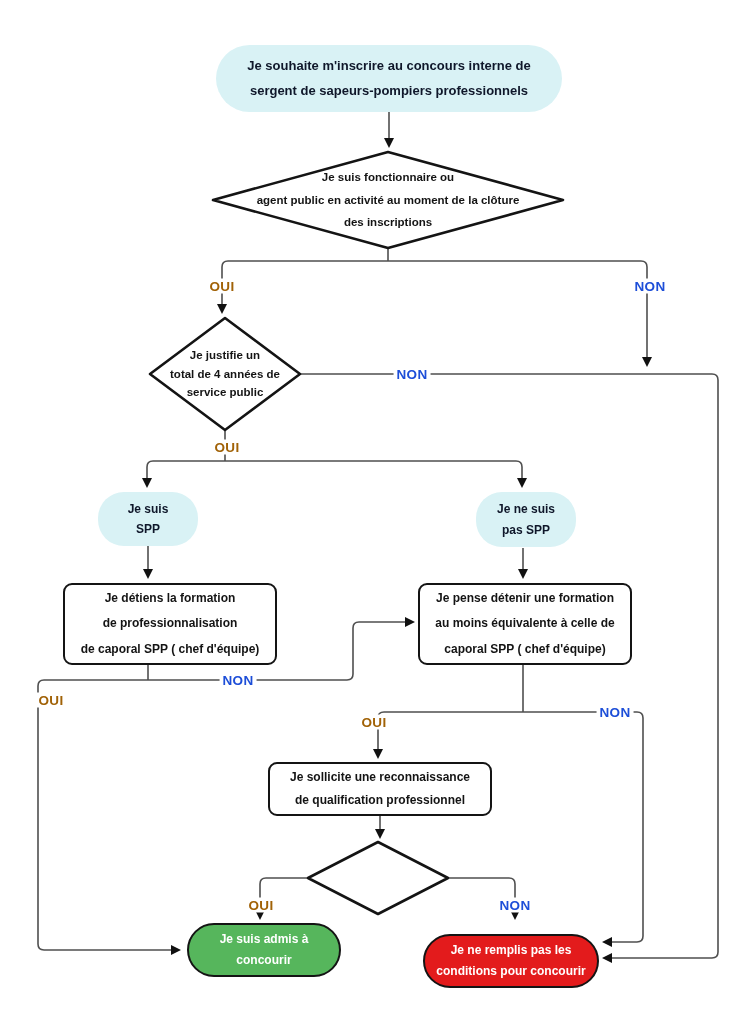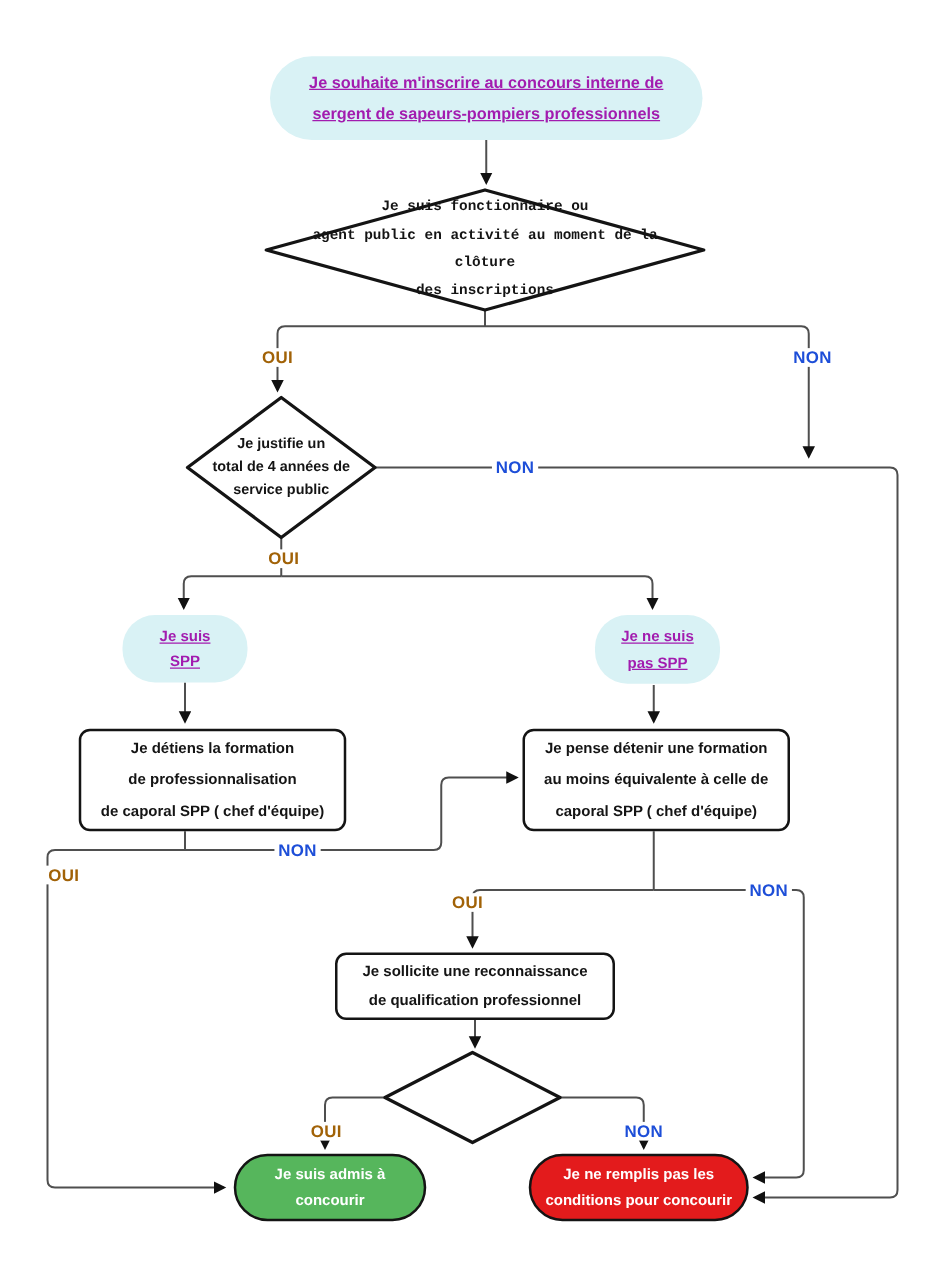--- a/index.html
+++ b/index.html
@@ -6,41 +6,41 @@
   #canvas{
     position:relative;width:756px;height:1024px;background:#ffffff;
     font-family:"Liberation Sans", sans-serif;overflow:hidden;
   }
   #wires{position:absolute;left:0;top:0;width:756px;height:1024px;}
   .node{
     position:absolute;display:flex;align-items:center;justify-content:center;
     text-align:center;white-space:pre-line;font-weight:bold;box-sizing:border-box;
   }
   
-  .cyanpill{background:#d9f2f5;color:#a21caf;border-radius:30px;text-decoration:underline;}
+  .cyanpill{background:#d9f2f5;color:#0f172a;border-radius:30px;}
   .start{font-size:13px;line-height:1.9;border-radius:34px;}
   .bubble{font-size:12px;line-height:1.7;border-radius:26px;}
   
   .rectnode{
     background:#ffffff;border:2.5px solid #141414;border-radius:9px;
     color:#141414;font-size:12px;line-height:2.1;
   }
   .rqp{line-height:1.95;}
   
   .dtext{color:#141414;font-size:11.5px;}
-  .d1text{line-height:1.95;font-family:Liberation Mono, monospace;}
+  .d1text{line-height:1.95;}
   .d2text{line-height:1.6;}
   .d3text{font-size:8.5px;line-height:1.65;}
   
   .terminal{
     border:2.5px solid #141414;border-radius:28px;color:#ffffff;
     font-size:12px;line-height:1.75;
   }
   .term-green{background:#56b65c;}
-  .term-red{background:#e31b1c;}
+  .term-red{background:#e31b1c;margin-top:11px;}
   
   .lbl{
     position:absolute;transform:translate(-50%,-50%);
     font-weight:bold;font-size:13.5px;background:#ffffff;padding:0 3px;
     letter-spacing:0.3px;
   }
   .lbl.green{color:#a16207;}
   .lbl.red{color:#1d4ed8;}
 </style>
 </head>

